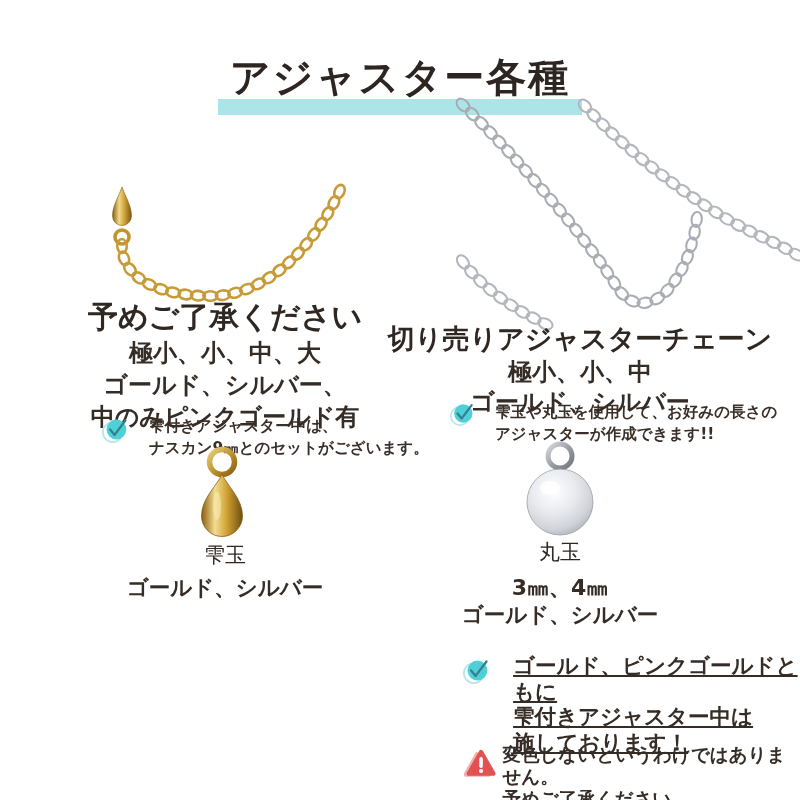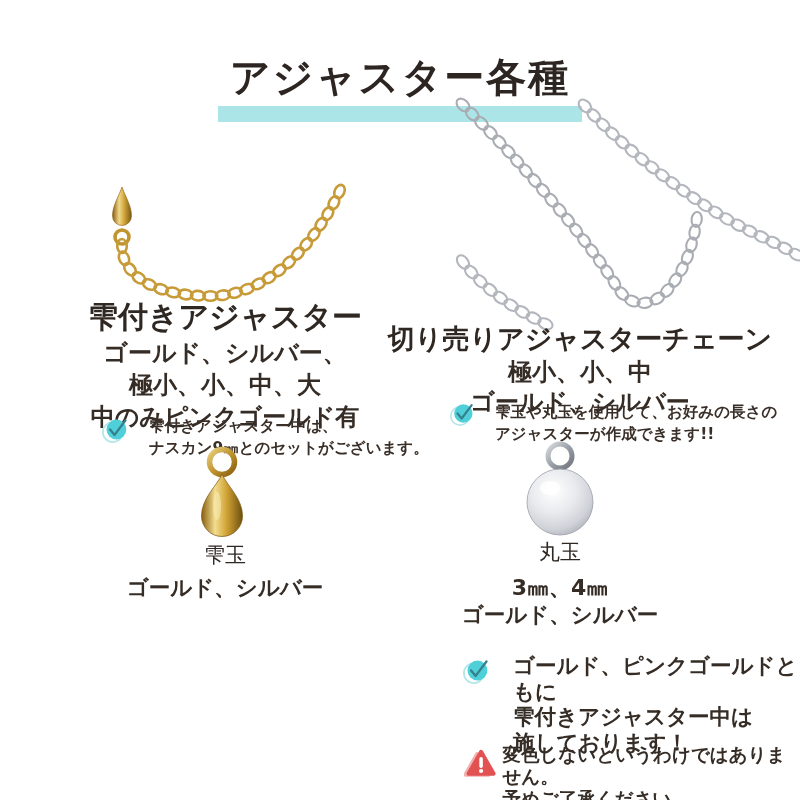--- a/index.html
+++ b/index.html
@@ -7,21 +7,21 @@
     position:relative;width:800px;height:800px;background:#ffffff;
     font-family:"DejaVu Sans",sans-serif;color:#352c26;overflow:hidden;
   }
   .abs{position:absolute;}
   .center{text-align:center;}
 
   
   .title-wrap{top:50px;left:0;width:800px;text-align:center;}
   .title{
     display:inline-block;font-size:40px;font-weight:800;letter-spacing:2px;color:#2d2521;
-    padding:0 12px 17px 12px;
+    padding:0 12px 10px 12px;
     background:linear-gradient(#abe5e7,#abe5e7) no-repeat left bottom / 100% 16px;
   }
 
   
   .sec-heading{font-weight:800;color:#2f2722;}
   .left-heading{left:25px;top:297px;width:400px;font-size:30px;}
   .right-heading{left:378px;top:321px;width:404px;font-size:27px;letter-spacing:0px;}
   .spec-lines{font-size:24px;font-weight:600;}
   .left-lines{left:25px;top:337px;width:400px;line-height:32px;}
   .right-lines{left:378px;top:357px;width:404px;line-height:30px;}
@@ -30,21 +30,21 @@
   .note{display:flex;align-items:flex-start;}
   .note .txt{font-size:15.5px;line-height:21.5px;font-weight:700;color:#3a2f28;}
   .note-left{left:102px;top:416px;gap:20px;}
   .note-right{left:450px;top:401px;gap:20px;justify-content:flex-end;}
 
   
   .prod-name{font-size:21px;font-weight:400;color:#2f2722;}
   .prod-sub{font-size:21px;font-weight:600;line-height:27px;}
 
   
-  .plating-note{left:463px;top:653px;gap:23px;}
+  .plating-note{left:463px;top:653px;gap:23px;text-decoration:underline;}
   .plating-note .txt2{font-size:21.5px;line-height:25.5px;font-weight:700;color:#352c26;}
   .warn-note{left:464px;top:744px;gap:6px;}
   .warn-note .txt3{font-size:18.5px;line-height:22px;font-weight:700;color:#352c26;}
 
   svg{display:block;}
 </style>
 </head>
 <body>
 
 <div class="canvas">
@@ -150,24 +150,24 @@
       <ellipse rx="7.5" ry="5.1" fill="none" stroke="#b3b7bd" stroke-width="2.1" transform="translate(46.3 177.0) rotate(47.3)"></ellipse>
       <ellipse rx="7.5" ry="5.1" fill="none" stroke="#b3b7bd" stroke-width="2.1" transform="translate(55.4 186.2) rotate(43.0)"></ellipse>
       <ellipse rx="7.5" ry="5.1" fill="none" stroke="#b3b7bd" stroke-width="2.1" transform="translate(65.2 194.8) rotate(39.2)"></ellipse>
       <ellipse rx="7.5" ry="5.1" fill="none" stroke="#b3b7bd" stroke-width="2.1" transform="translate(75.5 202.8) rotate(35.8)"></ellipse>
       <ellipse rx="7.5" ry="5.1" fill="none" stroke="#b3b7bd" stroke-width="2.1" transform="translate(86.2 210.1) rotate(32.7)"></ellipse>
       <ellipse rx="7.5" ry="5.1" fill="none" stroke="#b3b7bd" stroke-width="2.1" transform="translate(97.3 216.9) rotate(29.8)"></ellipse>
       <ellipse rx="7.5" ry="5.1" fill="none" stroke="#b3b7bd" stroke-width="2.1" transform="translate(108.7 223.1) rotate(27.1)"></ellipse>
       <ellipse rx="7.5" ry="5.1" fill="none" stroke="#b3b7bd" stroke-width="2.1" transform="translate(120.4 228.8) rotate(24.4)"></ellipse>
     </svg>
 
-  <div class="abs sec-heading center left-heading">雫付きアジャスター</div>
+  <div class="abs sec-heading center left-heading">予めご了承ください</div>
   <div class="abs spec-lines center left-lines">
+    <div>極小、小、中、大</div>
     <div>ゴールド、シルバー、</div>
-    <div>極小、小、中、大</div>
     <div>中のみピンクゴールド有</div>
   </div>
 
   <div class="abs note note-left">
     <svg width="27" height="27" viewBox="0 0 30 30">
       <circle cx="12" cy="18" r="11" fill="none" stroke="#b5e7ea" stroke-width="2"></circle>
       <circle cx="16" cy="15" r="11" fill="#4fd0d9"></circle>
       <path d="M9,15 L14,21 L26,5" fill="none" stroke="#35808d" stroke-width="2.6" stroke-linecap="round" stroke-linejoin="round"></path>
     </svg>
     <div class="txt">

